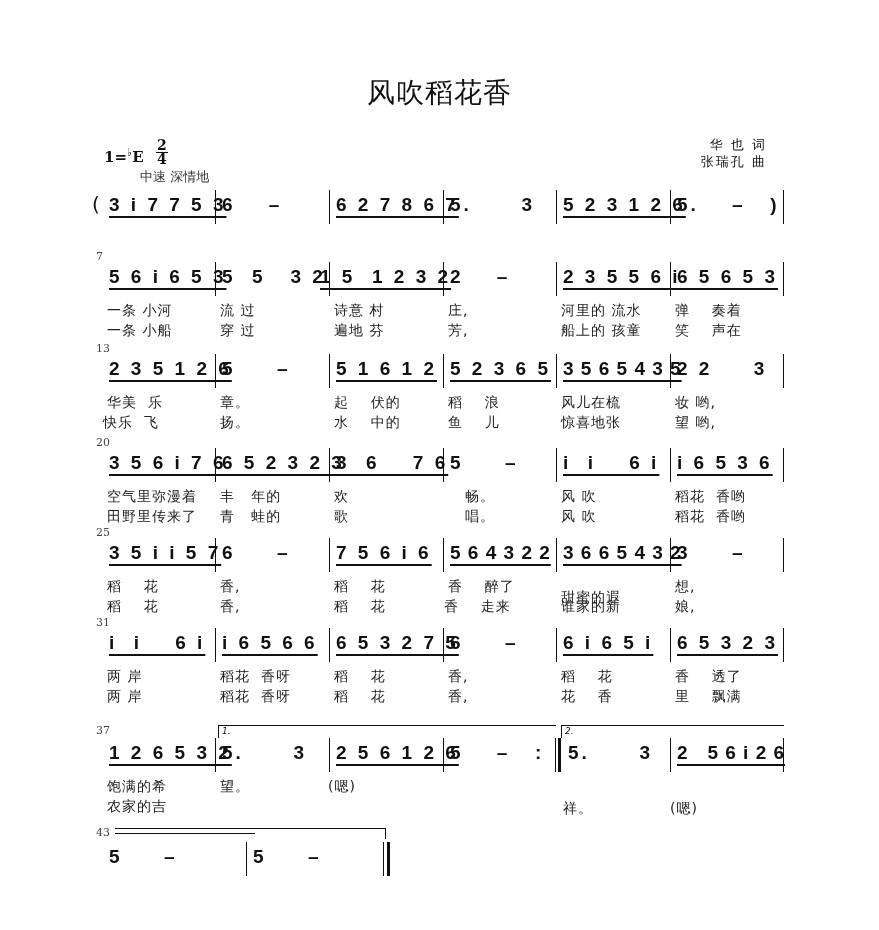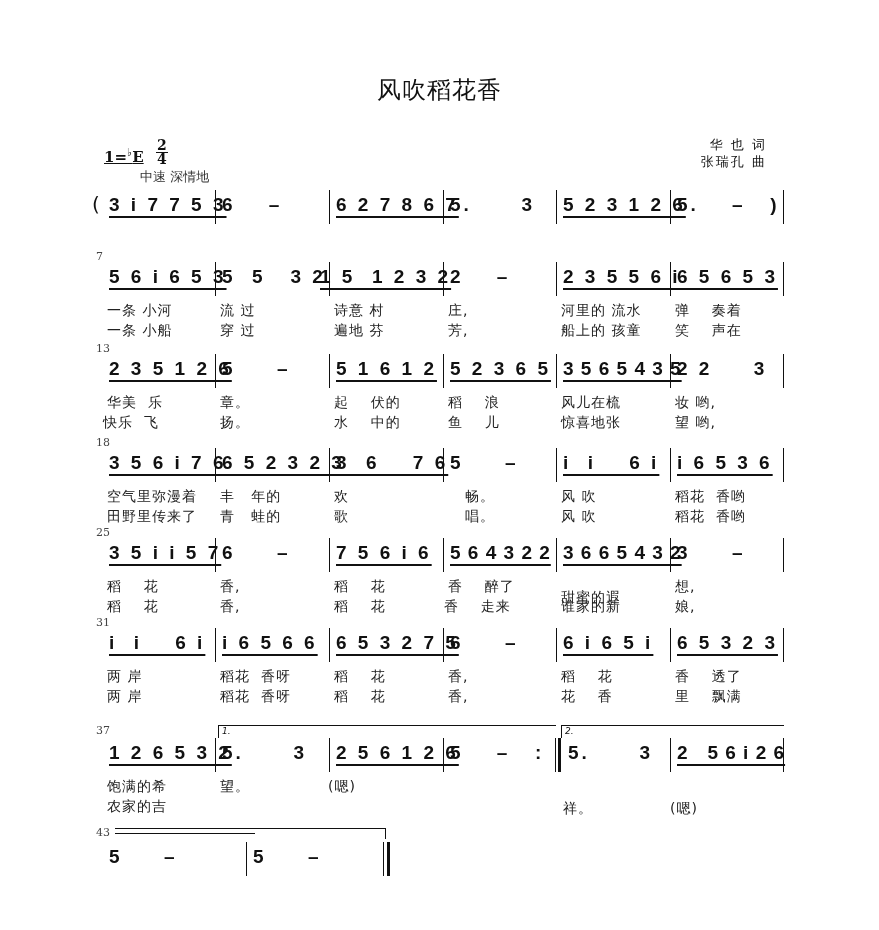--- a/index.html
+++ b/index.html
@@ -1,19 +1,19 @@
 <!DOCTYPE html>
 <html><head>
 <meta charset="utf-8">
 <style>
   html,body{margin:0;padding:0;background:#fff;}
   body{width:879px;height:930px;position:relative;overflow:hidden;font-family:"DejaVu Sans",sans-serif;color:#111;}
-  .title{position:absolute;left:0;width:879px;top:74px;text-align:center;font-family:"DejaVu Serif",serif;font-size:24px;letter-spacing:1px;}
+  .title{position:absolute;left:0;width:879px;top:74px;text-align:center;font-family:"DejaVu Serif",serif;font-size:28px;letter-spacing:1px;}
   .credit{position:absolute;right:112px;font-family:"DejaVu Serif",serif;font-size:13px;letter-spacing:2px;}
-  .key{position:absolute;left:104px;top:146px;font-family:"DejaVu Serif",serif;font-weight:bold;font-size:15px;text-decoration:underline;}
+  .key{position:absolute;left:104px;top:146px;font-family:"DejaVu Serif",serif;font-weight:bold;font-size:15px;}
   .key sup{font-size:11px;font-weight:normal;}
   .ts{position:absolute;left:156px;top:139px;font-family:"DejaVu Serif",serif;font-weight:bold;font-size:14px;line-height:13px;text-align:center;}
   .ts .num{border-bottom:1.5px solid #111;padding:0 1px;display:block;}
   .tempo{position:absolute;left:140px;top:168px;font-size:13px;color:#333;}
   .row{position:absolute;left:0;width:879px;}
   .mnum{position:absolute;left:96px;font-family:"DejaVu Serif",serif;font-size:11px;color:#444;}
   .bar{position:absolute;width:1px;background:#111;height:34px;}
   .measure{position:absolute;height:34px;}
   .notes{position:absolute;left:6px;top:4px;font-family:"Liberation Sans",sans-serif;font-weight:bold;font-size:19px;letter-spacing:3px;white-space:pre;text-decoration:underline;text-decoration-thickness:1.5px;text-underline-offset:5px;}
   .notes.plain{text-decoration:none;}
@@ -136,21 +136,21 @@
   <div class="lyr" style="left:675px;top:52px">妆 哟,</div>
   <div class="lyr" style="left:103px;top:72px">快乐  飞</div>
   <div class="lyr" style="left:220px;top:72px">扬。</div>
   <div class="lyr" style="left:334px;top:72px">水    中的</div>
   <div class="lyr" style="left:448px;top:72px">鱼    儿</div>
   <div class="lyr" style="left:561px;top:72px">惊喜地张</div>
   <div class="lyr" style="left:675px;top:72px">望 哟,</div>
 </div>
 
 <div class="row" style="top:436px">
-  <div class="mnum" style="top:0">18</div>
+  <div class="mnum" style="top:0">20</div>
   <div class="measure" style="left:103px;top:12px;width:112px">
       <div class="notes">3 5 6 i 7 6</div>
     </div>
   <div class="bar" style="left:215px;top:12px"></div>
   <div class="measure" style="left:216px;top:12px;width:113px">
       <div class="notes">6 5 2 3 2 3</div>
     </div>
   <div class="bar" style="left:329px;top:12px"></div>
   <div class="measure" style="left:330px;top:12px;width:113px">
       <div class="notes">3  6    7 6</div>

